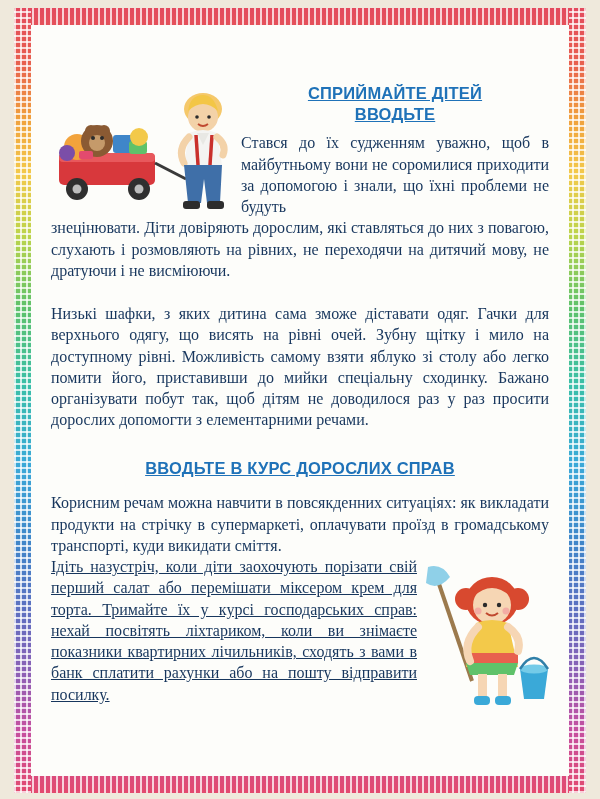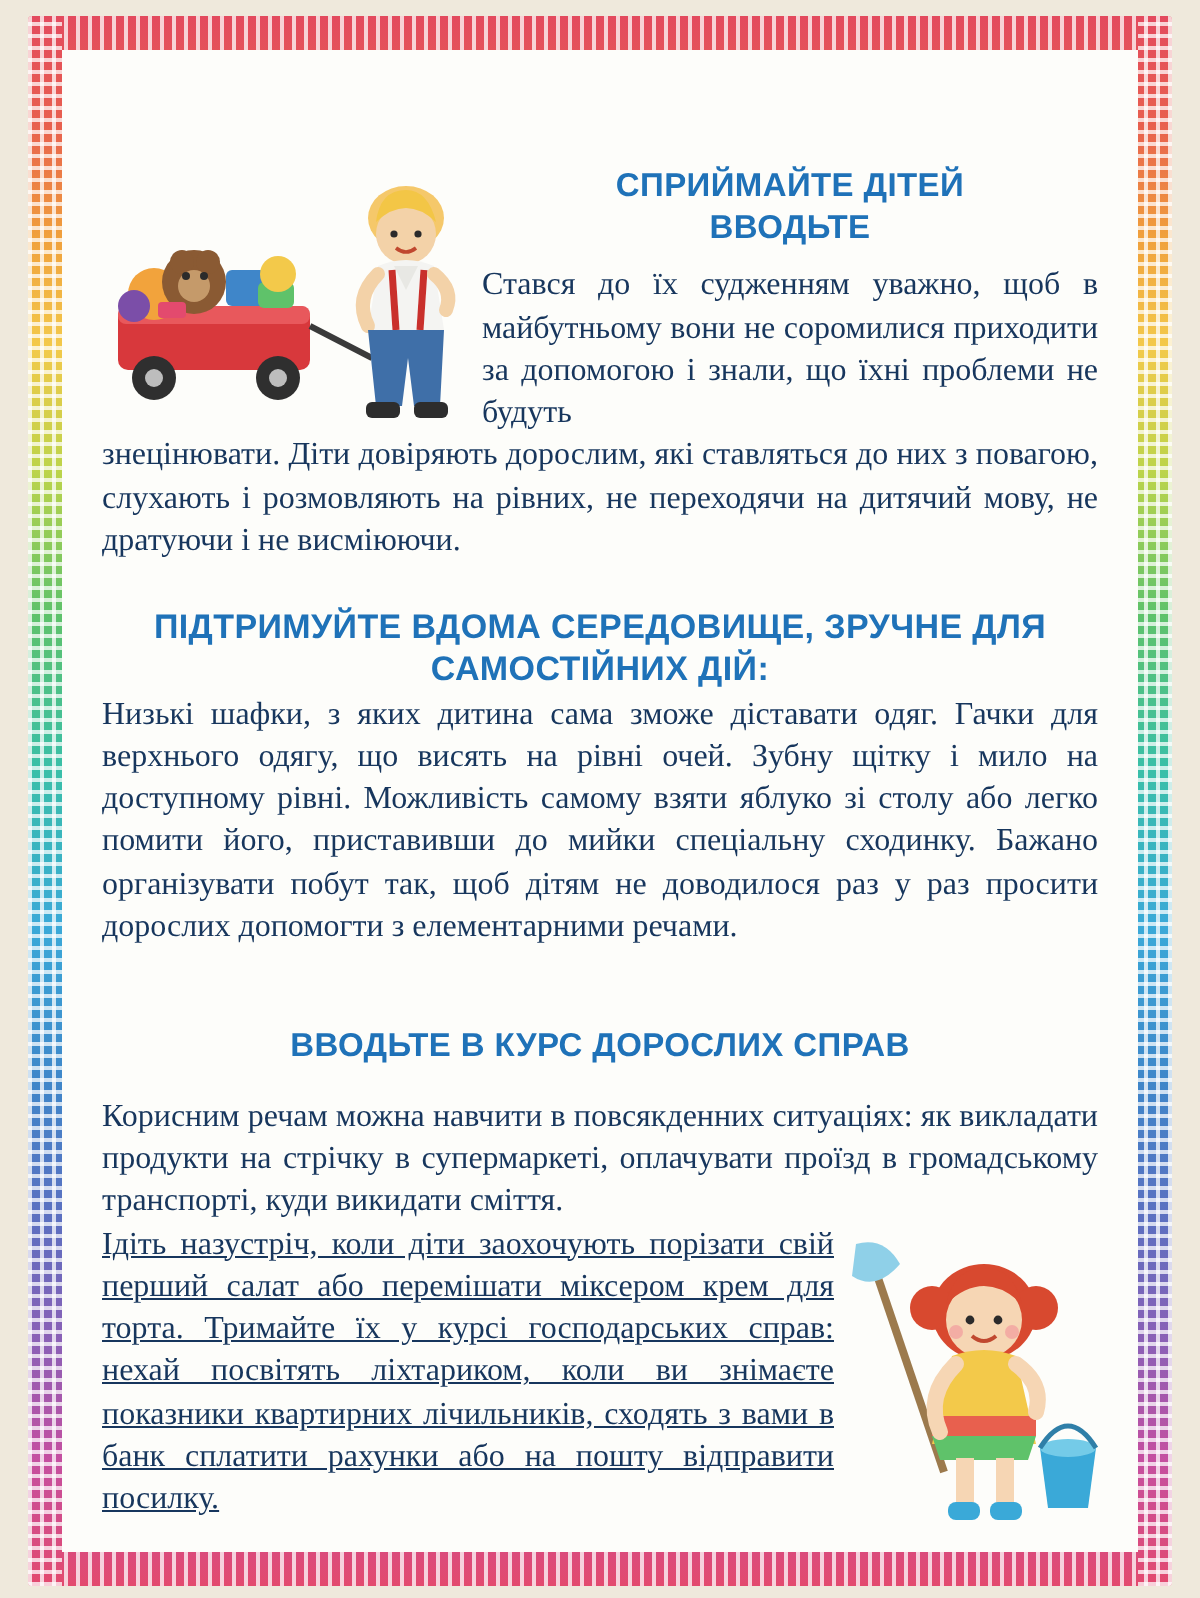--- a/index.html
+++ b/index.html
@@ -82,20 +82,21 @@
   }
 
   h2.section-title {
     color: #1f72b8;
     font-family: "Liberation Sans", sans-serif;
     font-weight: bold;
     text-align: center;
     margin: 0;
     line-height: 1.25;
     letter-spacing: 0.2px;
+    text-decoration: underline;
   }
 
   p.body-text {
     margin: 0;
     color: #17365d;
     font-size: 16px;
     line-height: 1.33;
     text-align: justify;
     text-justify: inter-word;
     font-family: "Liberation Serif", serif;
@@ -122,21 +123,21 @@
   }
   .block1 .rest { margin-top: 0px; }
 
   
   .block2 { margin-top: 22px; }
   .block2 .title { font-size: 17px; }
   .block2 .title .l2 { display: block; }
   .block2 p { margin-top: 1px; }
 
   
-  .block3 { margin-top: 39px; position: relative; }
+  .block3 { margin-top: 27px; position: relative; }
   .block3 .title { font-size: 16.5px; }
   .block3 p { margin-top: 14px; }
   .block3 .p2 {
     margin-top: 0px;
     text-decoration: underline;
   }
   .block3 .girl {
     position: absolute;
     right: -6px;
     bottom: -6px;
@@ -211,24 +212,20 @@
         <h2 class="section-title title">
           <span>СПРИЙМАЙТЕ ДІТЕЙ</span><br>
           <span>ВВОДЬТЕ</span>
         </h2>
 
         <p class="body-text intro">Стався до їх судженням уважно, щоб в майбутньому вони не соромилися приходити за допомогою і знали, що їхні проблеми не будуть</p>
         <p class="body-text rest">знецінювати. Діти довіряють дорослим, які ставляться до них з повагою, слухають і розмовляють на рівних, не переходячи на дитячий мову, не дратуючи і не висміюючи.</p>
       </div>
 
       <div class="block2">
-        <h2 class="section-title title">
-          <span>ПІДТРИМУЙТЕ ВДОМА СЕРЕДОВИЩЕ, ЗРУЧНЕ ДЛЯ</span>
-          <span class="l2">САМОСТІЙНИХ ДІЙ:</span>
-        </h2>
         <p class="body-text">Низькі шафки, з яких дитина сама зможе діставати одяг. Гачки для верхнього одягу, що висять на рівні очей. Зубну щітку і мило на доступному рівні. Можливість самому взяти яблуко зі столу або легко помити його, приставивши до мийки спеціальну сходинку. Бажано організувати побут так, щоб дітям не доводилося раз у раз просити дорослих допомогти з елементарними речами.</p>
       </div>
 
       <div class="block3">
         <h2 class="section-title title">ВВОДЬТЕ В КУРС ДОРОСЛИХ СПРАВ</h2>
 
         <div class="girl">
           <svg viewBox="0 0 135 150" width="135" height="150" xmlns="http://www.w3.org/2000/svg">
 
             <path d="M18 20 L52 120" stroke="#9c7a4d" stroke-width="4" fill="none"></path>

